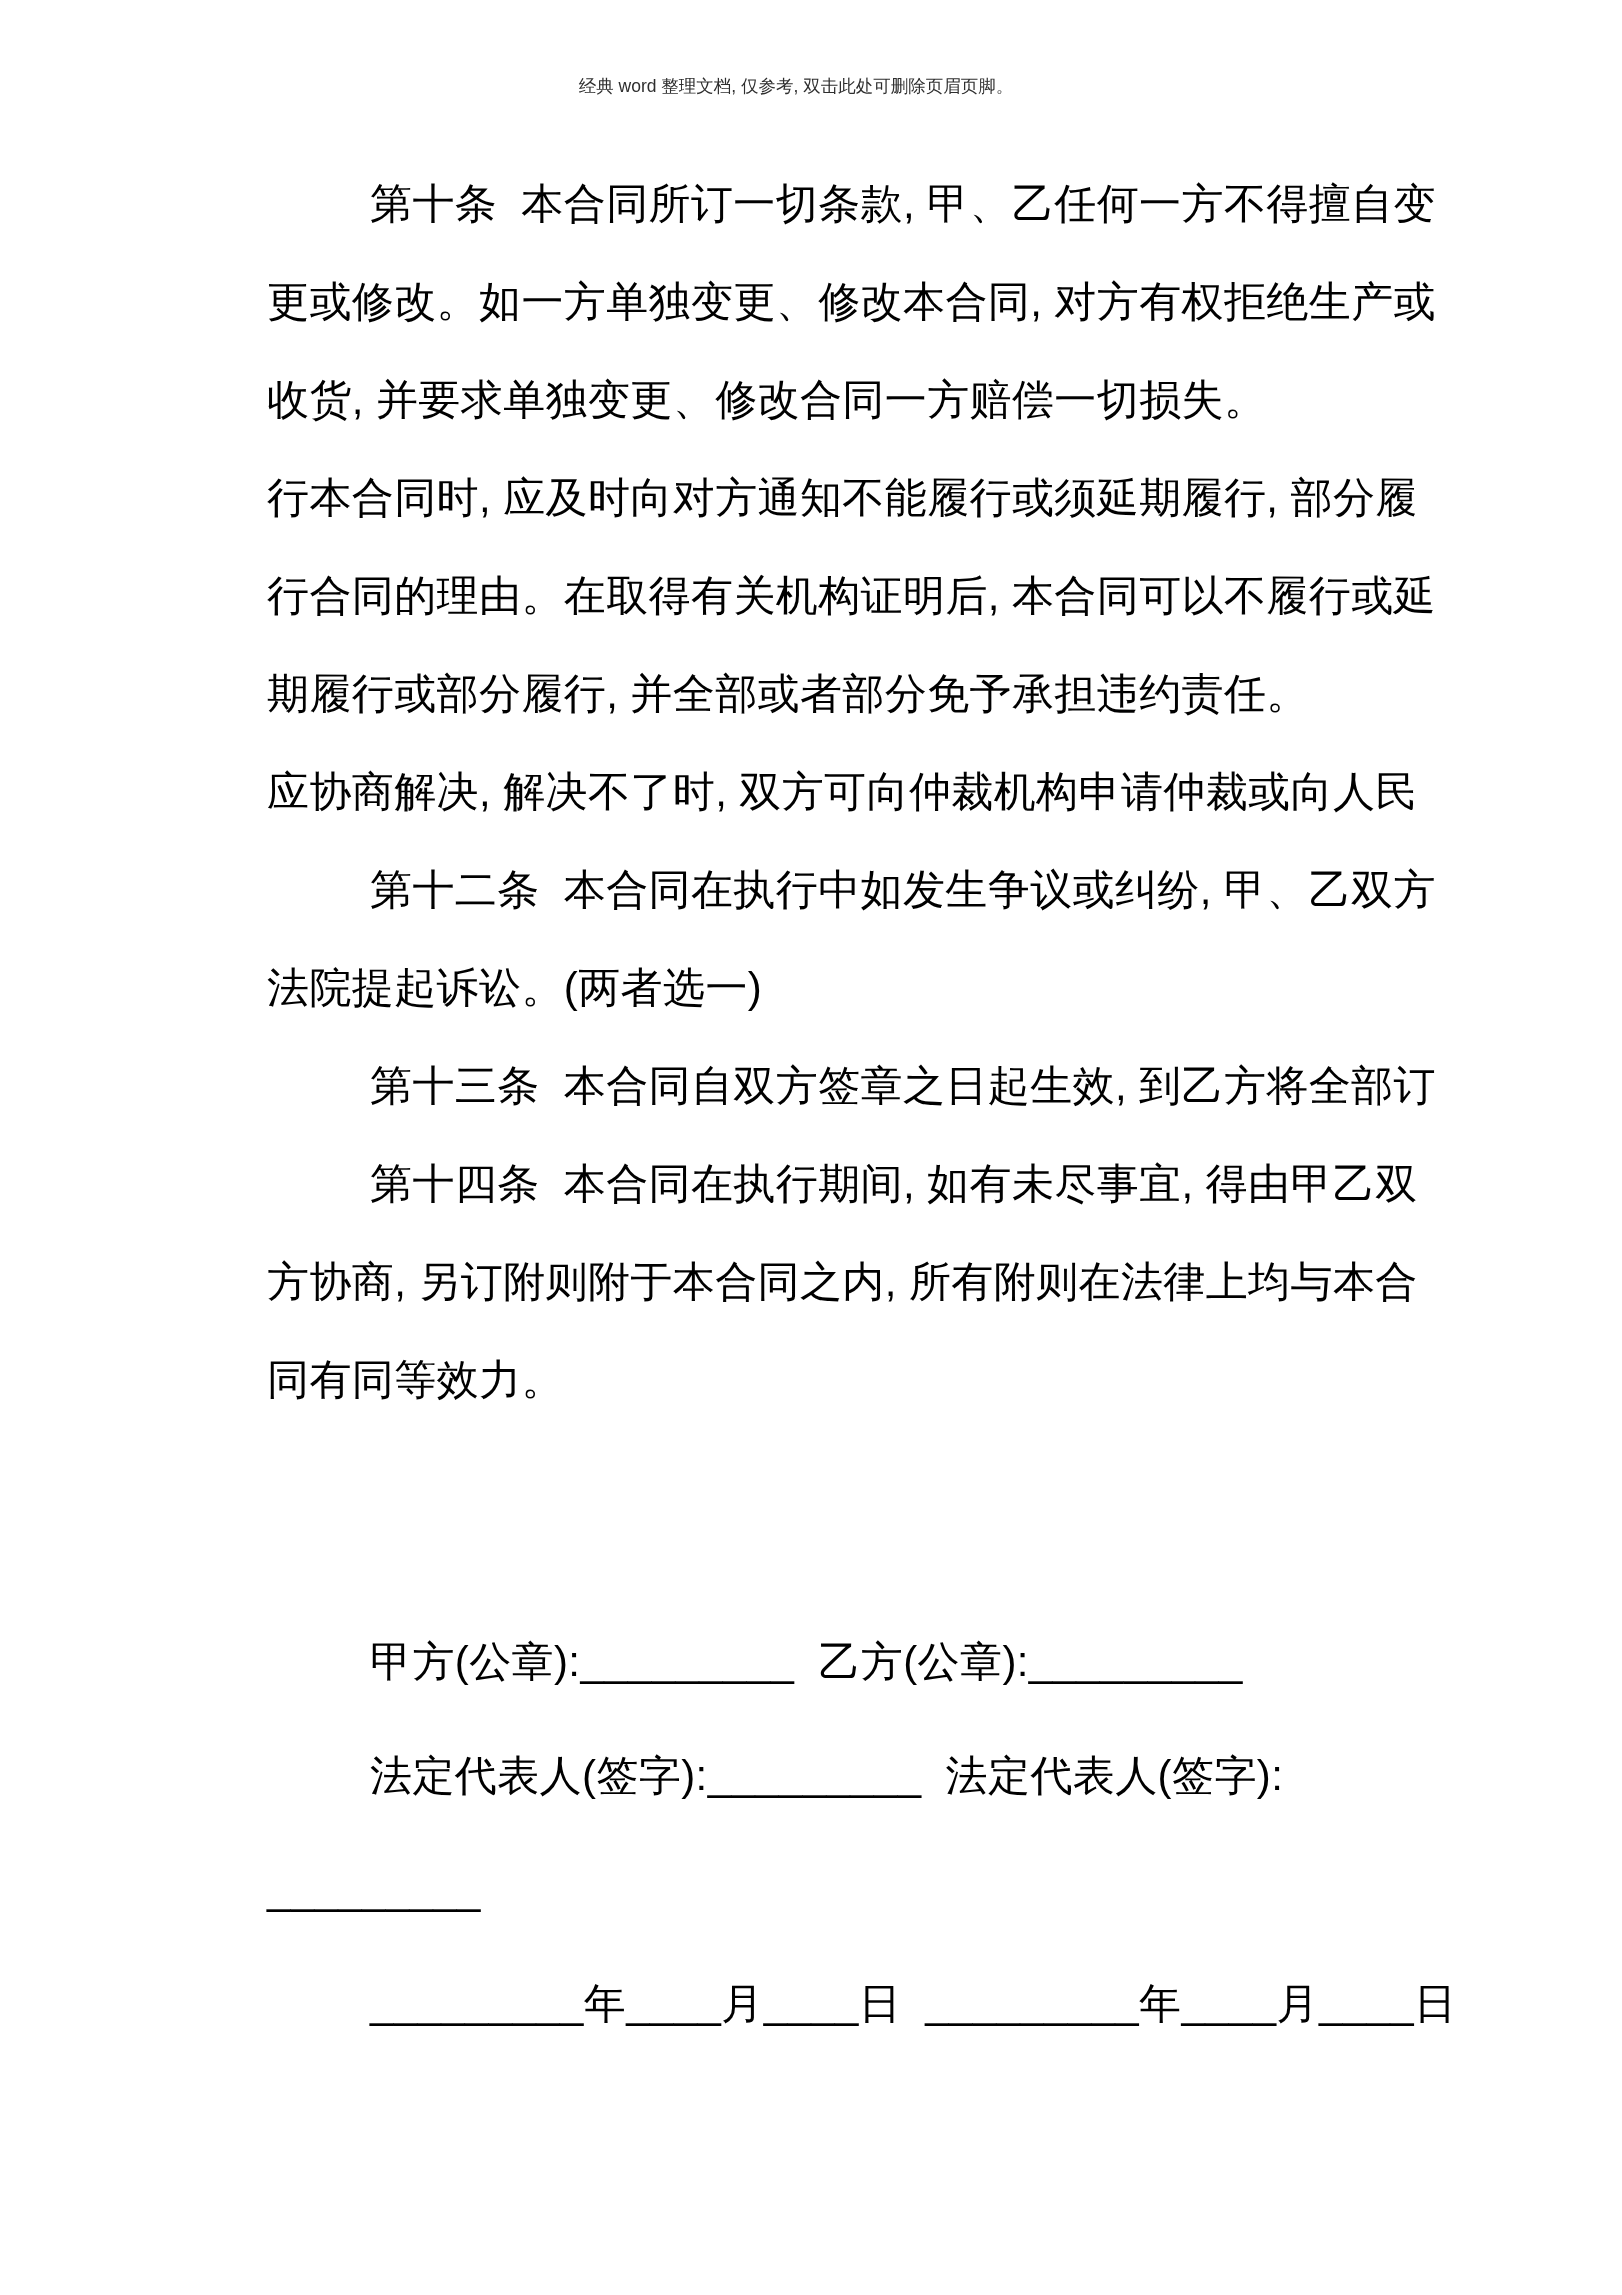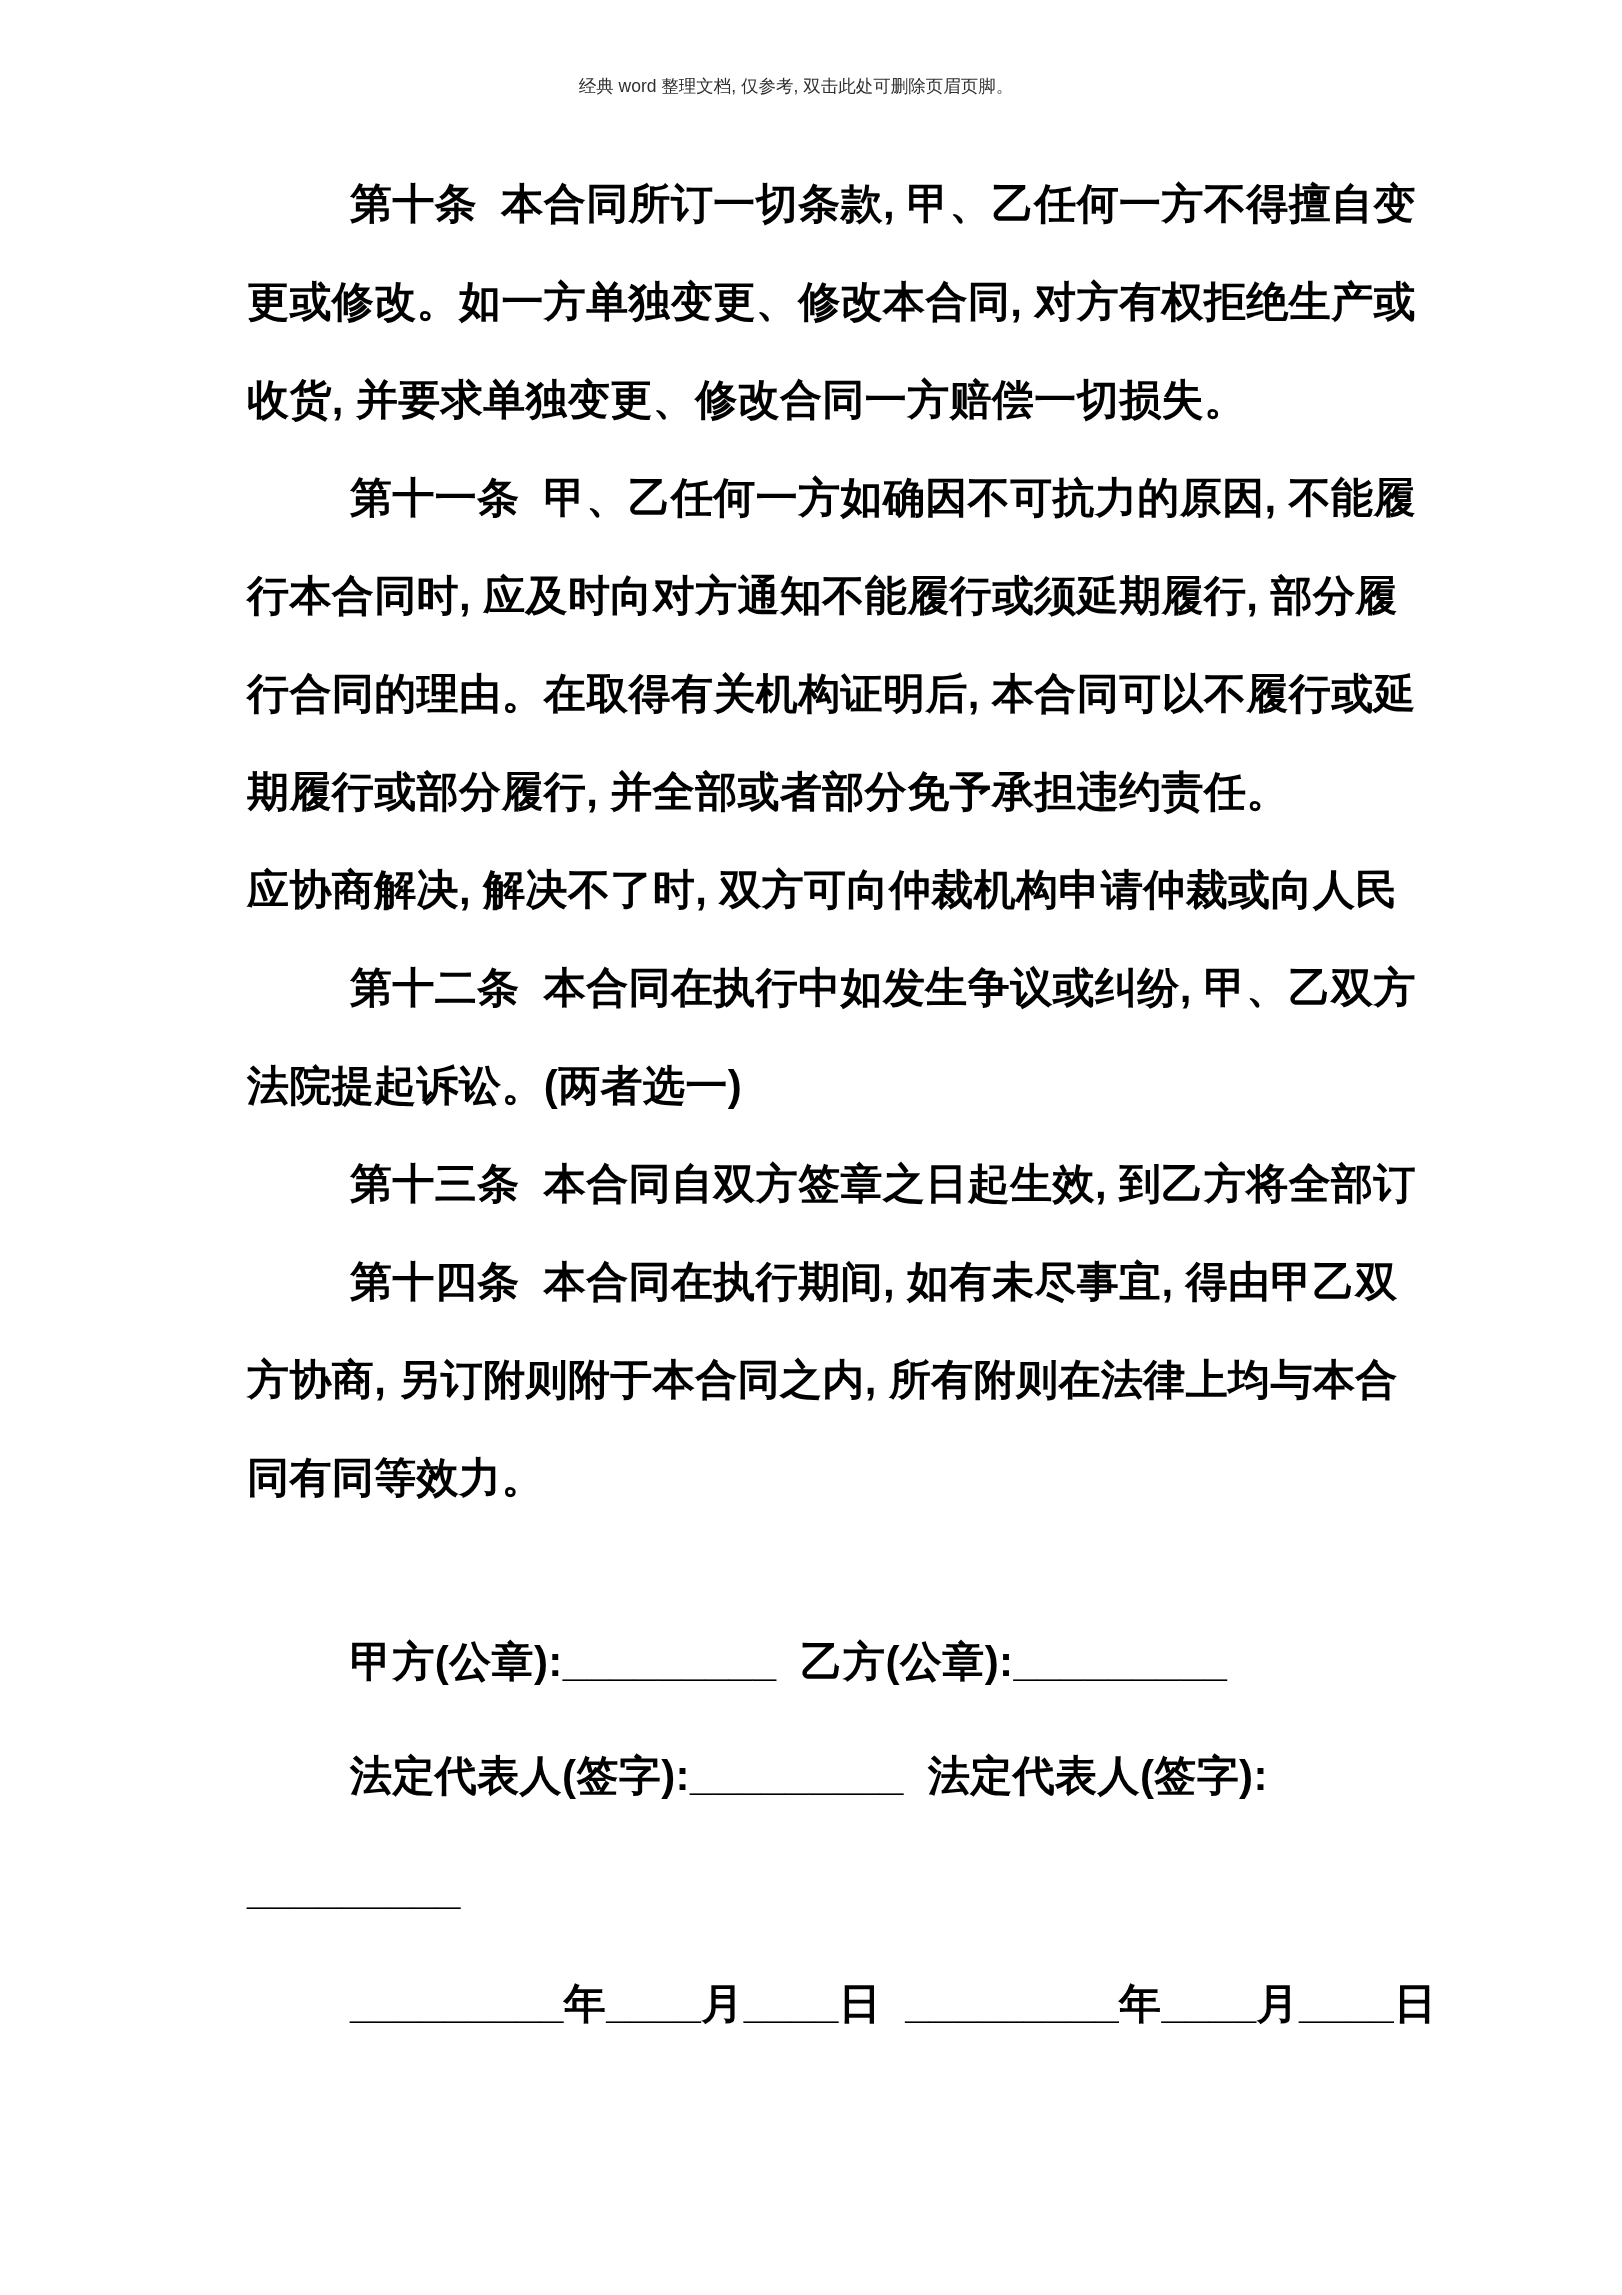--- a/index.html
+++ b/index.html
@@ -24,24 +24,25 @@
   .contract-body{
     position:absolute;
     top:155px;
     left:247px;
     width:1126px;
   }
   .line{
     height:98px;
     line-height:98px;
     font-size:42px;
-    font-weight:700;
+    font-weight:400;
     letter-spacing:0.4px;
     white-space:pre;
     color:#000000;
+    margin-left:20px;
   }
   .indent{padding-left:103px;}
   .signature-block{
     position:absolute;
     top:1605px;
     left:247px;
     width:1126px;
   }
   .signature-block .line{
     height:114px;
@@ -66,21 +67,20 @@
 
   <div class="contract-body">
 
     <div class="clause">
       <div class="line indent">第十条  本合同所订一切条款, 甲、乙任何一方不得擅自变</div>
       <div class="line">更或修改。如一方单独变更、修改本合同, 对方有权拒绝生产或</div>
       <div class="line">收货, 并要求单独变更、修改合同一方赔偿一切损失。</div>
     </div>
 
     <div class="clause">
-      <div class="line indent">第十一条  甲、乙任何一方如确因不可抗力的原因, 不能履</div>
       <div class="line">行本合同时, 应及时向对方通知不能履行或须延期履行, 部分履</div>
       <div class="line">行合同的理由。在取得有关机构证明后, 本合同可以不履行或延</div>
       <div class="line">期履行或部分履行, 并全部或者部分免予承担违约责任。</div>
     </div>
 
     <div class="clause">
       <div class="line">应协商解决, 解决不了时, 双方可向仲裁机构申请仲裁或向人民</div>
       <div class="line indent">第十二条  本合同在执行中如发生争议或纠纷, 甲、乙双方</div>
       <div class="line">法院提起诉讼。(两者选一)</div>
     </div>

